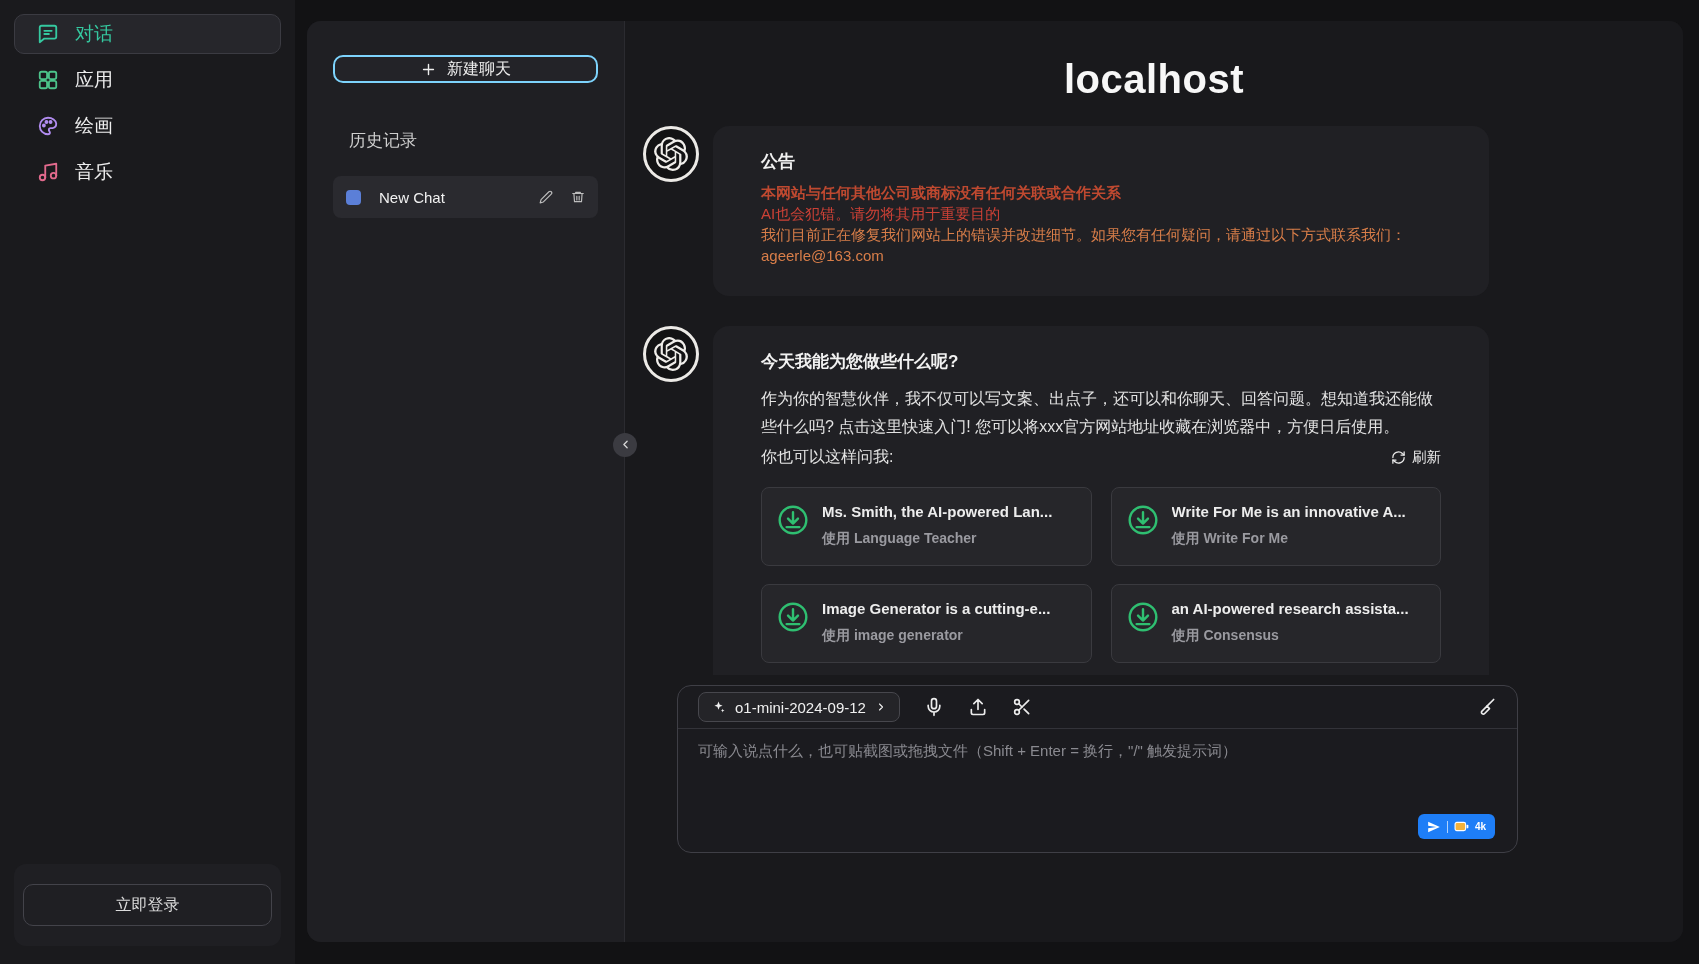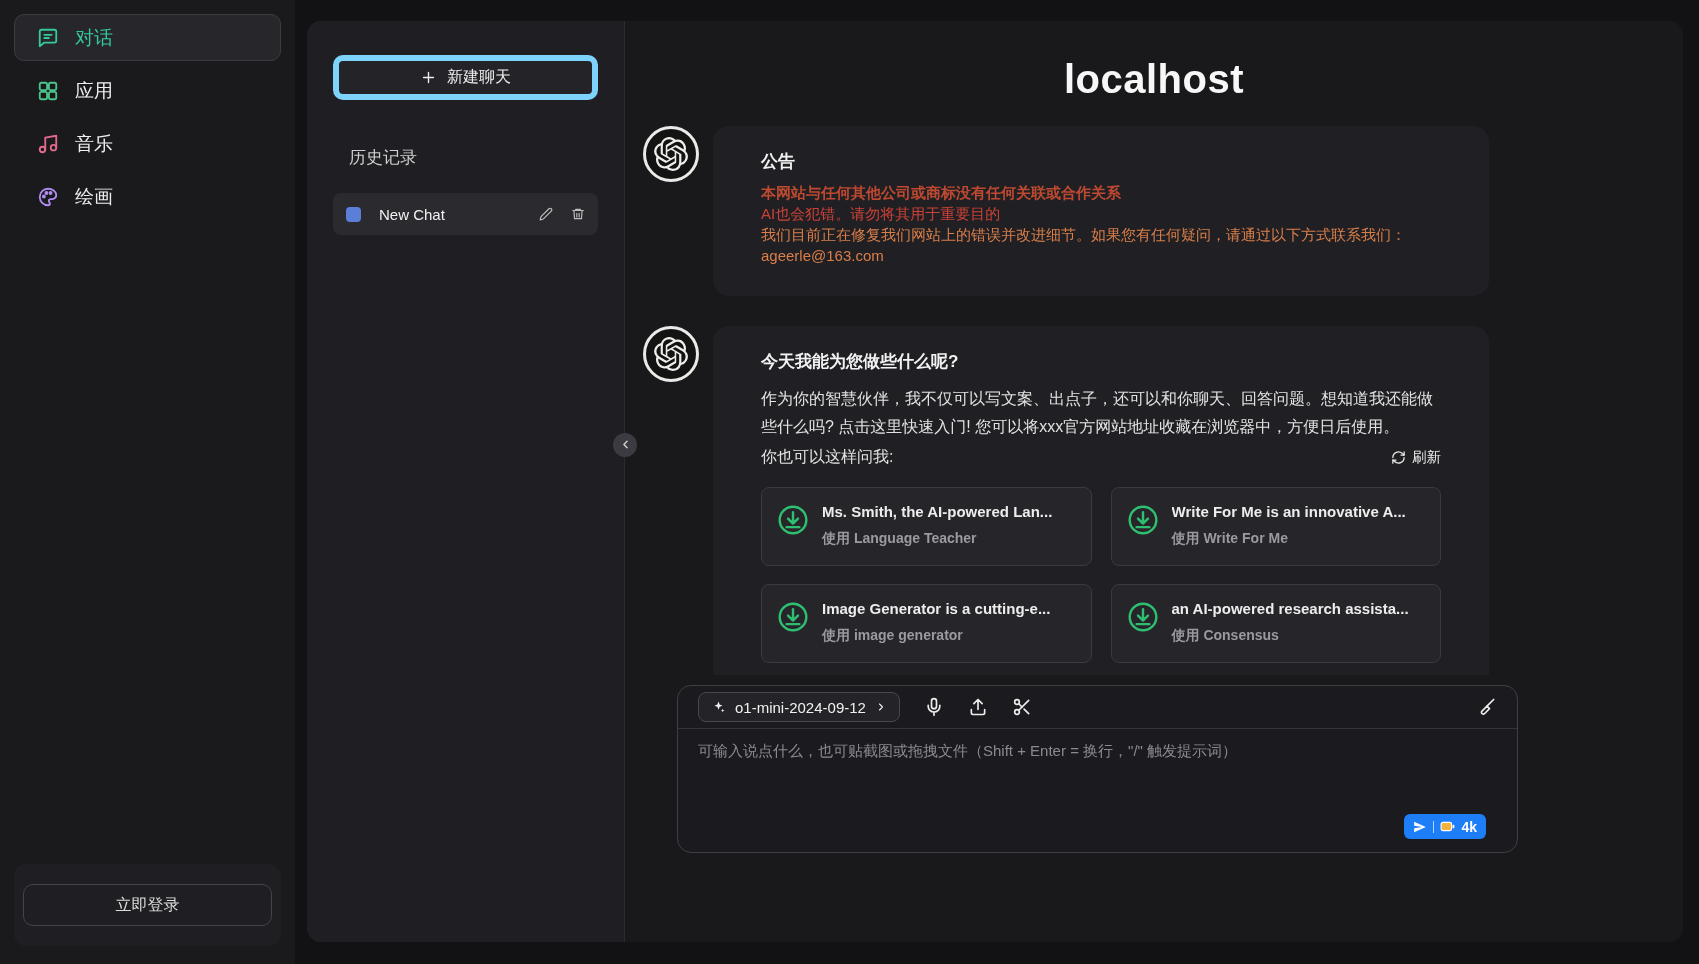--- a/index.html
+++ b/index.html
@@ -14,21 +14,21 @@
   svg { display:block; }
 
   
   .sidebar {
     width:295px; flex:none;
     background:#1a1a1d;
     padding:14px 14px 18px;
     display:flex; flex-direction:column;
   }
   .nav-item {
-    height:47px; display:flex; align-items:center; gap:16px;
+    height:40px; display:flex; align-items:center; gap:16px;
     padding:7px 22px; border-radius:10px; margin-bottom:6px;
     font-size:19px; color:#ededed; cursor:pointer;
     border:1px solid transparent;
   }
   .nav-item.active { background:#26262b; border-color:#3b3b42; color:#35c9a0; }
   .nav-icon { width:22px; height:22px; }
   .nav-item.c-chat  .nav-icon { color:#35c9a0; }
   .nav-item.c-apps  .nav-icon { color:#4cc38a; }
   .nav-item.c-paint .nav-icon { color:#b18cf0; }
   .nav-item.c-music .nav-icon { color:#e26a8d; }
@@ -49,21 +49,21 @@
     overflow:hidden; display:flex; position:relative; background:#19191c;
     min-width:0;
   }
 
   
   .chat-list {
     width:318px; flex:none; background:#1f1f23; border-right:1px solid #2b2b30;
     padding:34px 26px; display:flex; flex-direction:column;
   }
   .new-chat-btn {
-    height:45px; border:6px solid #7dd3fc; border-radius:10px;
+    height:28px; border:2px solid #7dd3fc; border-radius:10px;
     background:#232328; color:#ededed; font-size:16px; cursor:pointer;
     display:flex; align-items:center; justify-content:center; gap:10px;
     font-family:inherit;
   }
   .history-title { margin:46px 0 0 16px; font-size:17px; color:#cfcfcf; }
   .history-item {
     margin-top:24px; height:42px; background:#2a2a2f; border-radius:8px;
     display:flex; align-items:center; gap:18px; padding:0 13px; cursor:pointer;
   }
   .chat-dot { width:15px; height:15px; border-radius:4px; background:#5b7fd8; flex:none; }
@@ -143,24 +143,24 @@
   }
   .tool-icon { color:#ececec; cursor:pointer; display:flex; }
   .tool-icon.right { margin-left:auto; }
   .composer-body { position:relative; height:123px; padding:13px 20px; }
   .composer-body textarea {
     width:100%; height:68px; background:transparent; border:none; outline:none;
     resize:none; color:#e2e2e2; font-size:15px; font-family:inherit;
   }
   .composer-body textarea::placeholder { color:#8a8a90; }
   .send-badge {
-    position:absolute; right:31px; bottom:13px; height:25px;
+    position:absolute; right:22px; bottom:13px; height:25px;
     background:#1e7ef7; border-radius:6px; padding:0 9px;
     display:flex; align-items:center; gap:6px; color:#fff;
-    font-size:14px; font-weight:bold; cursor:pointer; border:none; font-family:inherit;
+    font-size:10px; font-weight:bold; cursor:pointer; border:none; font-family:inherit;
   }
   .badge-divider { width:1px; height:12px; background:rgba(255,255,255,.65); }
 </style>
 </head>
 <body>
 
 <aside class="sidebar">
   <div class="nav-item active c-chat">
     <span class="nav-icon">
       <svg viewBox="0 0 24 24" width="22" height="22" fill="none" stroke="currentColor" stroke-width="2" stroke-linecap="round" stroke-linejoin="round">
@@ -174,40 +174,40 @@
     <span class="nav-icon">
       <svg viewBox="0 0 24 24" width="22" height="22" fill="none" stroke="currentColor" stroke-width="2" stroke-linecap="round" stroke-linejoin="round">
           <rect x="3" y="3" width="8" height="8" rx="2"></rect>
           <rect x="13" y="3" width="8" height="8" rx="2"></rect>
           <rect x="3" y="13" width="8" height="8" rx="2"></rect>
           <rect x="13" y="13" width="8" height="8" rx="2"></rect>
         </svg>
     </span>
     <span>应用</span>
   </div>
-  <div class="nav-item c-music">
-    <span class="nav-icon">
-      <svg viewBox="0 0 24 24" width="22" height="22" fill="none" stroke="currentColor" stroke-width="2" stroke-linecap="round" stroke-linejoin="round">
-          <path d="M9 18V5l12-2v13"></path>
-          <circle cx="6" cy="18" r="3"></circle>
-          <circle cx="18" cy="16" r="3"></circle>
-        </svg>
-    </span>
-    <span>音乐</span>
-  </div>
   <div class="nav-item c-paint">
     <span class="nav-icon">
       <svg viewBox="0 0 24 24" width="22" height="22" fill="none" stroke="currentColor" stroke-width="2" stroke-linecap="round" stroke-linejoin="round">
           <path d="M12 3a9 9 0 0 0 0 18c1.3 0 2.1-.8 2.1-1.9 0-.6-.3-1-.6-1.4-.3-.4-.6-.8-.6-1.4a2 2 0 0 1 2-2h2.1A5 5 0 0 0 21 9.3C20.6 5.7 16.7 3 12 3z"></path>
           <circle cx="7.5" cy="11.5" r="1.1" fill="currentColor"></circle>
           <circle cx="10.3" cy="7.6" r="1.1" fill="currentColor"></circle>
           <circle cx="14.8" cy="7.6" r="1.1" fill="currentColor"></circle>
         </svg>
     </span>
     <span>绘画</span>
+  </div>
+  <div class="nav-item c-music">
+    <span class="nav-icon">
+      <svg viewBox="0 0 24 24" width="22" height="22" fill="none" stroke="currentColor" stroke-width="2" stroke-linecap="round" stroke-linejoin="round">
+          <path d="M9 18V5l12-2v13"></path>
+          <circle cx="6" cy="18" r="3"></circle>
+          <circle cx="18" cy="16" r="3"></circle>
+        </svg>
+    </span>
+    <span>音乐</span>
   </div>
 
   <div class="login-panel">
     <button class="login-btn">立即登录</button>
   </div>
 </aside>
 
 <div class="content">
 
   <section class="chat-list">

